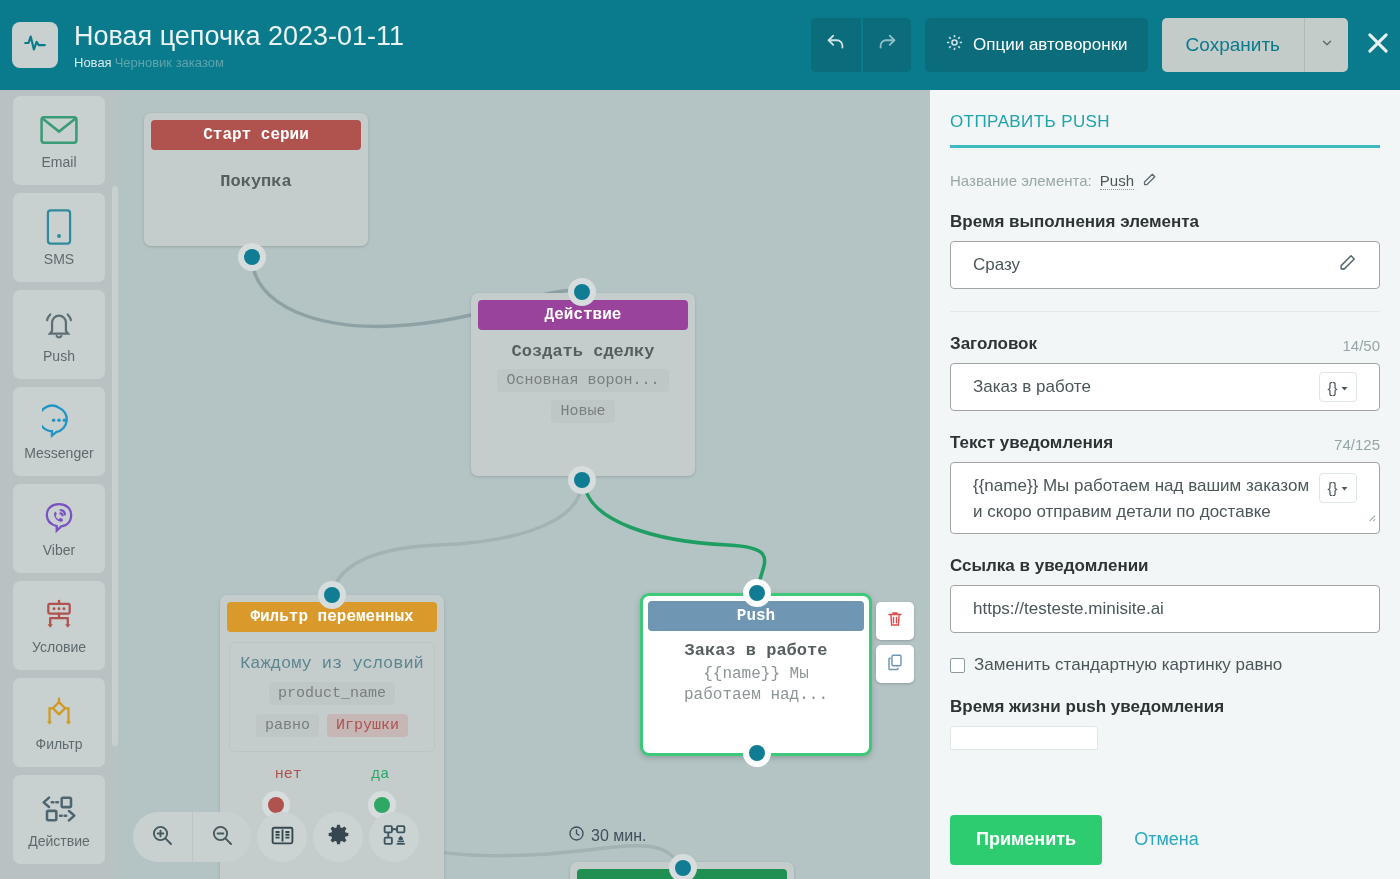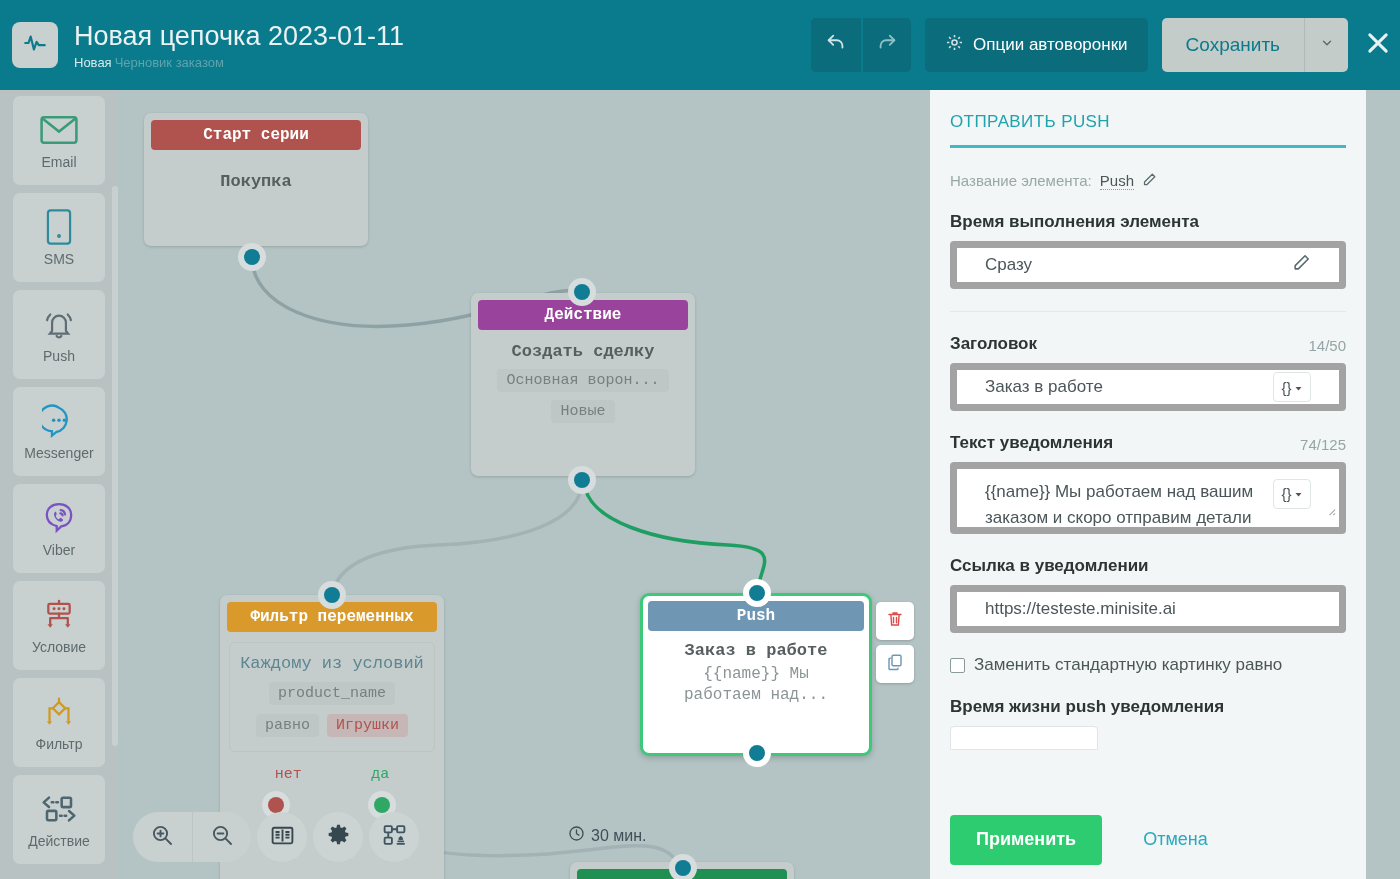--- a/index.html
+++ b/index.html
@@ -187,43 +187,43 @@
   }
   .zoom-half + .zoom-half { border-left: 1px solid #bcc4c4; }
   .round-btn {
     width: 50px; height: 50px; background: #ccd3d3; border-radius: 50%;
     display: flex; align-items: center; justify-content: center; cursor: pointer;
     color: #37474f;
   }
 
   
   .panel {
-    position: absolute; left: 930px; top: 90px; width: 436px; height: 789px;
+    position: absolute; left: 930px; top: 90px; width: 470px; height: 789px;
     background: #f2f6f6; overflow: hidden;
   }
   .panel-inner { padding: 22px 20px 0 20px; }
   .panel-title {
     color: #1fa3ad; font-size: 17px; letter-spacing: .4px; font-weight: 500;
   }
   .panel-rule { height: 3px; background: #3fb9c2; margin-top: 13px; }
   .elem-name-row {
     margin-top: 24px; display: flex; gap: 8px;
     font-size: 15px; color: #9aa7a8;
   }
   .elem-name-val {
     color: #4b5659; border-bottom: 1px dotted #8c9a9c; cursor: pointer;
   }
   .field-label {
     margin-top: 22px; font-size: 17px; color: #2d3436; font-weight: bold;
     display: flex; justify-content: space-between; align-items: flex-end;
   }
   .counter { font-size: 15px; color: #95a5a6; font-weight: normal; }
   .input-box {
-    margin-top: 9px; background: #ffffff; border: 7px solid #a3a3a3; border-radius: 4px;
-    height: 48px; display: flex; align-items: center; padding: 0 28px;
+    margin-top: 9px; background: #ffffff; border: 1px solid #a3a3a3; border-radius: 4px;
+    height: 48px; display: flex; align-items: center; padding: 0 22px;
     font-size: 17px; color: #4b5659; position: relative;
   }
   .input-box.tall { height: 72px; align-items: flex-start; padding-top: 10px; line-height: 26px; overflow: hidden; }
   .input-text { flex: 1; }
   .input-text.multi { padding-right: 8px; }
   .pencil { color: #6b7b80; cursor: pointer; }
   .var-btn {
     width: 38px; height: 30px; border: 1px solid #dfe6e6; border-radius: 4px;
     display: flex; align-items: center; justify-content: center; gap: 2px;
     font-size: 15px; color: #4b5659; cursor: pointer; background: #fff;
@@ -239,21 +239,21 @@
     cursor: pointer; flex: none;
   }
   .check-label { font-size: 17px; color: #4b5659; }
   .cut-input {
     margin-top: 9px; background: #ffffff; border: 1px solid #dfe6e6;
     border-radius: 4px 4px 0 0; height: 24px; width: 148px;
   }
   .panel-footer {
     position: absolute; left: 0; bottom: 0; width: 470px; height: 79px;
     background: #f2f6f6;
-    display: flex; align-items: center; padding-left: 20px; gap: 41px;
+    display: flex; align-items: center; padding-left: 20px; gap: 32px;
   }
   .apply-btn {
     background: #2ecc71; color: #ffffff; font-size: 18px; font-weight: bold;
     border: none; border-radius: 4px; height: 50px; padding: 0 26px; cursor: pointer;
     font-family: "Liberation Sans", sans-serif;
   }
   .cancel-link { color: #2aa9c0; font-size: 18px; cursor: pointer; }
 </style>
 </head>
 <body>

